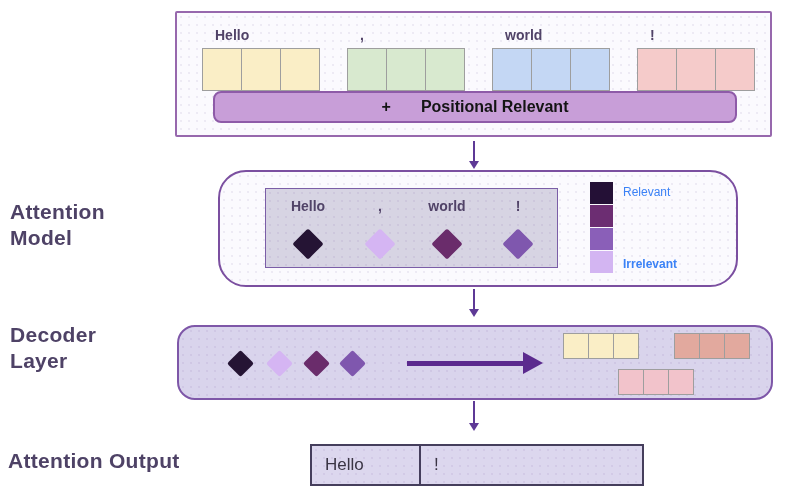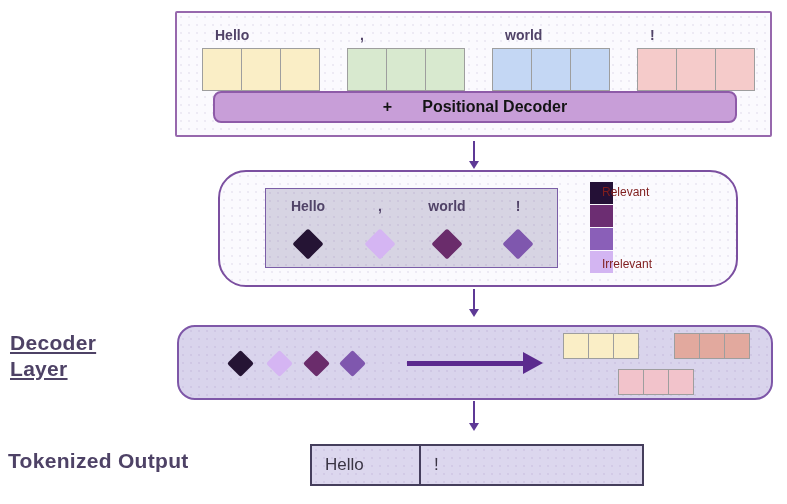--- a/index.html
+++ b/index.html
@@ -58,21 +58,21 @@
   }
   .attn-token { position:absolute; width:70px; text-align:center; }
   .attn-token .token-label { padding-left:0; }
   .diamond {
     position:absolute; transform:rotate(45deg); border-radius:2px;
   }
   .diamond.attn { width:22px; height:22px; }
   .diamond.dec { width:19px; height:19px; }
 
   .legend-swatch { position:absolute; left:590px; width:23px; height:22px; }
-  .legend-label { position:absolute; left:602px; font-size:12px; color:#7f1d1d; }
+  .legend-label { position:absolute; left:623px; font-size:12px; color:#3b82f6; }
 
   
   .decoder-box {
     position:absolute; left:177px; top:325px; width:596px; height:75px;
     background-color:#d9d4ec; border:2px solid #7e57a8; border-radius:18px;
   }
   .harrow { position:absolute; left:407px; top:348px; width:136px; height:30px; }
   .harrow .hline { position:absolute; left:0; top:13px; width:118px; height:5px; }
   .harrow .hhead {
     position:absolute; right:0; top:4px; width:0; height:0;
@@ -91,22 +91,23 @@
     width:109px; font-size:17px; color:#3a3544; line-height:37px; padding-left:13px;
     border-right:2px solid #453e5c;
   }
   .out-cell:last-child { width:112px; border-right:none; }
 </style>
 </head>
 <body>
 
 <div id="canvas">
 
-  <div class="section-label" style="left:10px; top:330px; width:120px;text-decoration:underline;">Decoder Layer</div>
-  <div class="section-label" style="left:8px; top:448px; width:300px;">Tokenized Output</div>
+  <div class="section-label" style="left:10px; top:199px; width:130px;">Attention Model</div>
+  <div class="section-label" style="left:10px; top:322px; width:120px;">Decoder Layer</div>
+  <div class="section-label" style="left:8px; top:448px; width:300px;">Attention Output</div>
 
   <div class="input-box dotted">
 
     <div class="token-group" style="left:25px;">
       <div class="token-label">Hello</div>
       <div class="cellrow" style="background: rgb(250, 238, 198);">
         <div class="cell"></div>
         <div class="cell"></div>
         <div class="cell"></div>
       </div>
@@ -135,21 +136,21 @@
       <div class="cellrow" style="background: rgb(245, 203, 202);">
         <div class="cell"></div>
         <div class="cell"></div>
         <div class="cell"></div>
       </div>
     </div>
   </div>
 
   <div class="pos-bar" style="background-color: rgb(200, 158, 216);">
     <span class="pos-plus">+</span>
-    <span>Positional Decoder</span>
+    <span>Positional Relevant</span>
   </div>
 
   <div class="varrow" style="left:469px; top:141px; height:28px;">
     <div class="vline" style="height: 21px; background: rgb(94, 57, 150);"></div>
     <div class="vhead" style="border-top-color: rgb(94, 57, 150);"></div>
   </div>
 
   <div class="attn-box dotted"></div>
   <div class="attn-inner dotted"></div>
 
@@ -169,21 +170,21 @@
   <div class="diamond attn" style="left: 297px; top: 233px; background: rgb(37, 20, 52);"></div>
   <div class="diamond attn" style="left: 369px; top: 233px; background: rgb(213, 181, 243);"></div>
   <div class="diamond attn" style="left: 436px; top: 233px; background: rgb(106, 44, 107);"></div>
   <div class="diamond attn" style="left: 507px; top: 233px; background: rgb(127, 87, 174);"></div>
 
   <div class="legend-swatch" style="top: 182px; background: rgb(36, 16, 54);"></div>
   <div class="legend-swatch" style="top: 205px; background: rgb(108, 45, 114);"></div>
   <div class="legend-swatch" style="top: 228px; background: rgb(138, 95, 184);"></div>
   <div class="legend-swatch" style="top: 251px; background: rgb(211, 181, 242);"></div>
   <div class="legend-label" style="top:185px;">Relevant</div>
-  <div class="legend-label" style="top:257px;">Irrelevant</div>
+  <div class="legend-label" style="top:257px;font-weight:bold;">Irrelevant</div>
 
   <div class="varrow" style="left:469px; top:289px; height:28px;">
     <div class="vline" style="height: 21px; background: rgb(94, 57, 150);"></div>
     <div class="vhead" style="border-top-color: rgb(94, 57, 150);"></div>
   </div>
 
   <div class="decoder-box dotted"></div>
 
   <div class="diamond dec" style="left: 231px; top: 354px; background: rgb(37, 20, 52);"></div>
   <div class="diamond dec" style="left: 270px; top: 354px; background: rgb(213, 181, 243);"></div>

